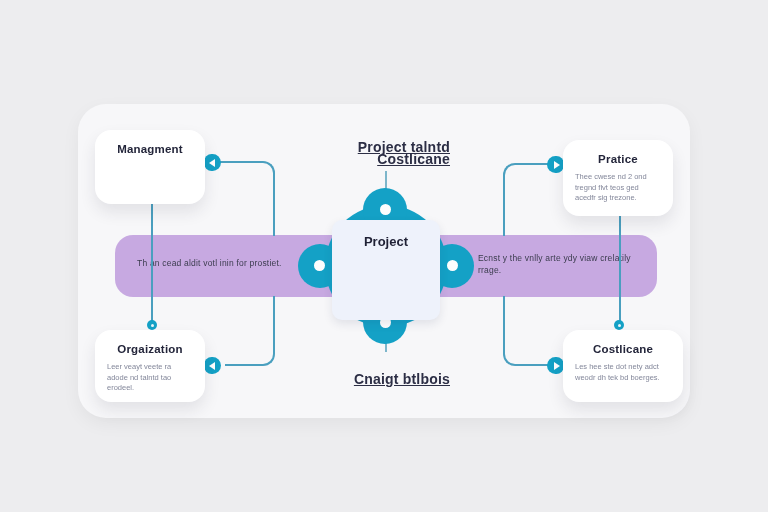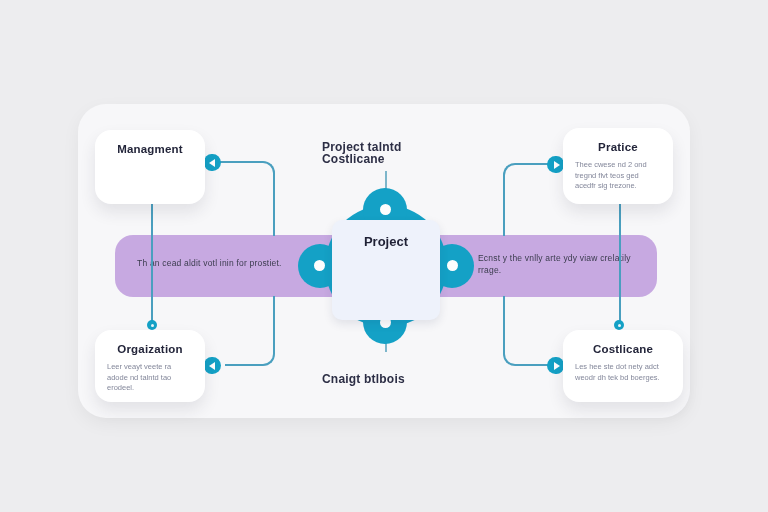--- a/index.html
+++ b/index.html
@@ -32,21 +32,21 @@
     padding:13px 12px 8px 12px;box-sizing:border-box;
   }
   .card h3{
     margin:0 0 7px 0;text-align:center;
     font-size:11.5px;font-weight:bold;color:#23253a;letter-spacing:0.2px;
   }
   .card p{
     margin:0;font-size:7.5px;line-height:10.5px;color:#83879a;
   }
   .card.mgmt{left:95px;top:130px;width:110px;height:74px;}
-  .card.prac{left:563px;top:128px;width:110px;height:76px;}
+  .card.prac{left:563px;top:140px;width:110px;height:76px;}
   .card.org {left:95px;top:330px;width:110px;height:72px;}
   .card.cert{left:563px;top:330px;width:120px;height:72px;}
   
   .blob, .lobe{position:absolute;background:#14a1c6;border-radius:50%;}
   .blob{left:325px;top:205px;width:122px;height:122px;}
   .lobe{width:44px;height:44px;}
   .lobe.t{left:363px;top:188px;}
   .lobe.b{left:363px;top:300px;}
   .lobe.l{left:298px;top:244px;}
   .lobe.r{left:430px;top:244px;}
@@ -59,22 +59,22 @@
   .center-card{
     position:absolute;left:332px;top:220px;width:108px;height:100px;
     background:#eef2fb;border-radius:10px;
     box-shadow:0 4px 10px rgba(30,40,80,0.10);
     box-sizing:border-box;padding:14px 10px 6px 10px;text-align:left;
   }
   .center-card h2{margin:0 0 8px 0;text-align:center;font-size:13px;font-weight:bold;color:#1f2135;}
   .center-card p{margin:0;font-size:7.5px;line-height:10px;color:#8a8da0;}
   
   .float-label{
-    position:absolute;text-align:left;color:#2c2e45;
-    font-size:12px;font-weight:bold;line-height:12px;letter-spacing:0.2px;
+    position:absolute;text-align:right;color:#2c2e45;
+    font-size:14px;font-weight:bold;line-height:12px;letter-spacing:0.2px;text-decoration:underline;
   }
   .float-label.top{left:322px;top:141px;width:128px;}
   .float-label.bottom{left:322px;top:373px;width:128px;}
   
   .line{position:absolute;background:#4a9fbf;}
   .elbow{position:absolute;border:0 solid #4a9fbf;box-sizing:border-box;}
   .elbow.tl{left:220px;top:161px;width:55px;height:75px;border-top-width:2px;border-right-width:2px;border-top-right-radius:12px;}
   .elbow.tr{left:503px;top:163px;width:46px;height:73px;border-top-width:2px;border-left-width:2px;border-top-left-radius:12px;}
   .elbow.bl{left:225px;top:296px;width:50px;height:70px;border-bottom-width:2px;border-right-width:2px;border-bottom-right-radius:12px;}
   .elbow.br{left:503px;top:296px;width:46px;height:70px;border-bottom-width:2px;border-left-width:2px;border-bottom-left-radius:12px;}

